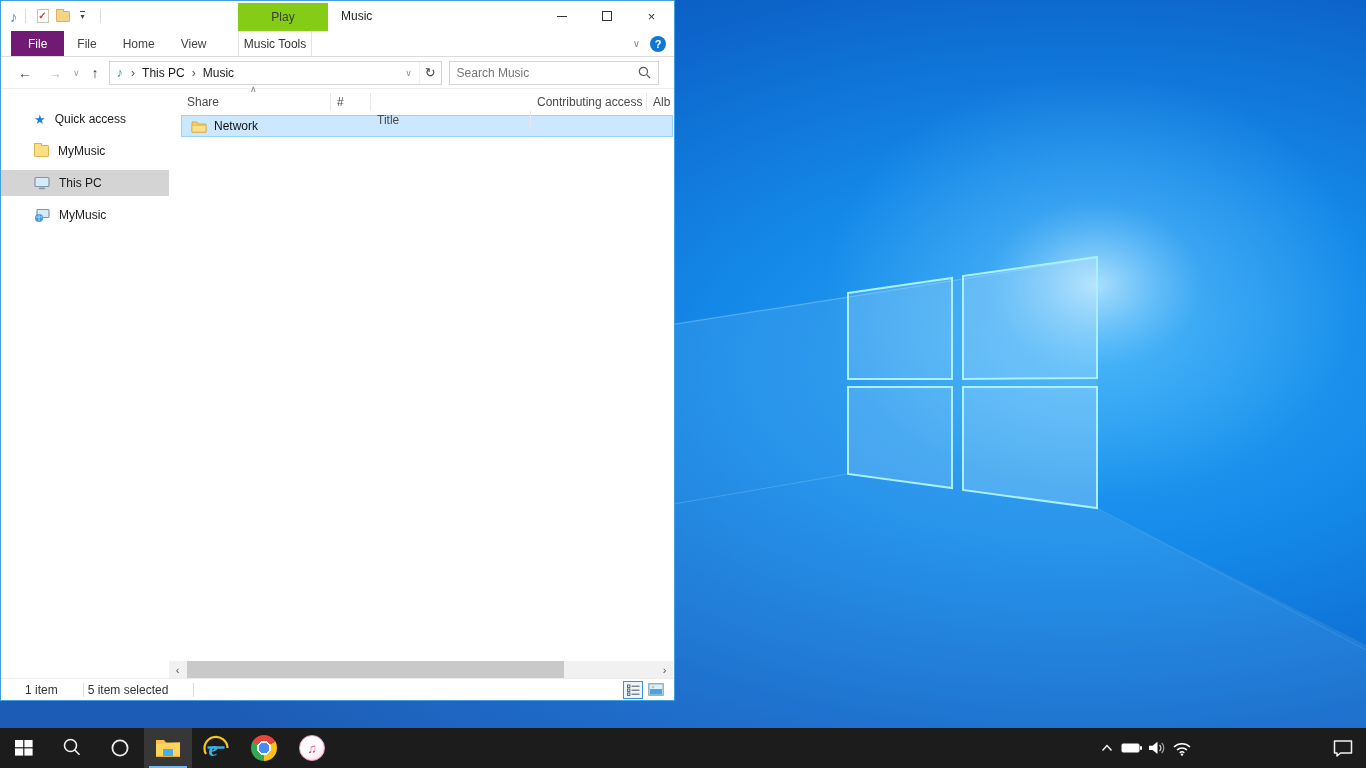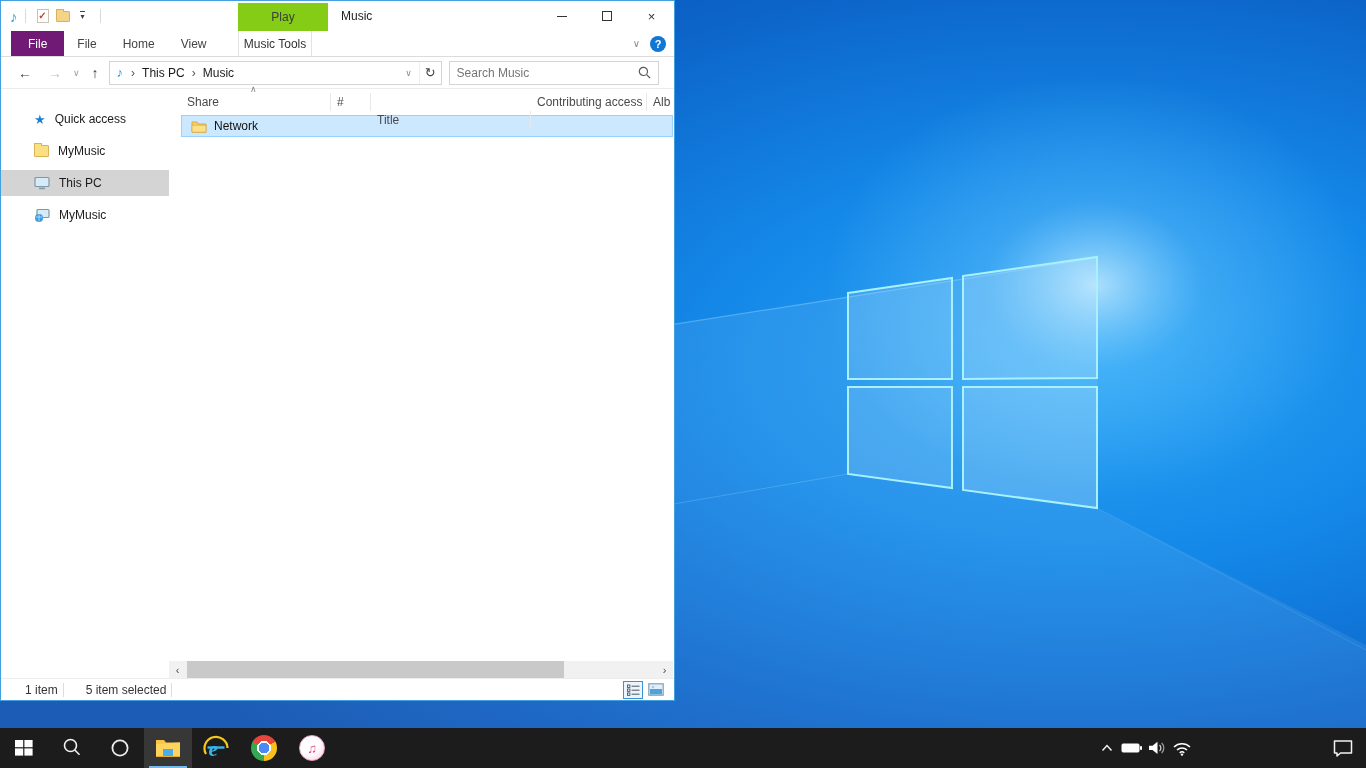--- a/index.html
+++ b/index.html
@@ -83,21 +83,21 @@
   .row { height:22px; display:flex; align-items:center; gap:7px; padding-left:9px;
          background:#cce8ff; border:1px solid #99d1ff; margin-right:1px; color:#111; }
 
   .hscroll { position:absolute; left:0; right:1px; bottom:0; height:17px; background:#f1f1f1; display:flex; align-items:stretch; }
   .hs-arrow { width:17px; display:flex; align-items:center; justify-content:center; color:#505050; font-size:11px; }
   .hs-track { flex:1; position:relative; }
   .hs-thumb { position:absolute; left:1px; top:0; bottom:0; width:377px; background:#c9c9c9; }
 
   
   .statusbar { height:22px; flex:0 0 auto; border-top:1px solid #ededed; display:flex; align-items:center; padding:0 8px 0 24px; color:#333; }
-  .sb-text { padding-right:5px; border-right:1px solid #dcdcdc; margin-right:22px; }
+  .sb-text { padding-right:25px; border-right:1px solid #dcdcdc; margin-right:4px; }
   .sb-spacer { flex:1; }
   .view-btn { width:20px; height:18px; display:flex; align-items:center; justify-content:center; margin-left:3px; border:1px solid transparent; }
   .view-btn.active { border-color:#3f92d2; background:#eaf5fe; }
 
   
   .taskbar { position:absolute; left:0; bottom:0; width:1366px; height:40px; background:#1c1c1c; display:flex; align-items:stretch; }
   .tb-btn { width:48px; display:flex; align-items:center; justify-content:center; position:relative; flex:0 0 auto; }
   .tb-btn.active { background:#373737; }
   .tb-underline { position:absolute; left:5px; right:5px; bottom:0; height:2px; background:#76b9ed; }
   .chrome-ico { width:26px; height:26px; border-radius:50%;

